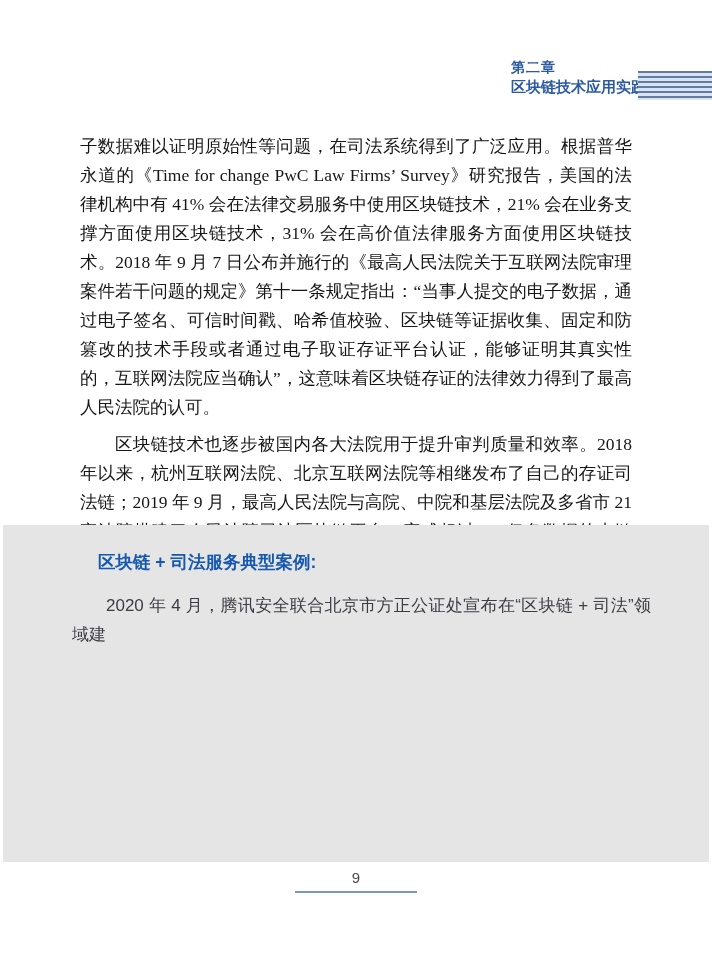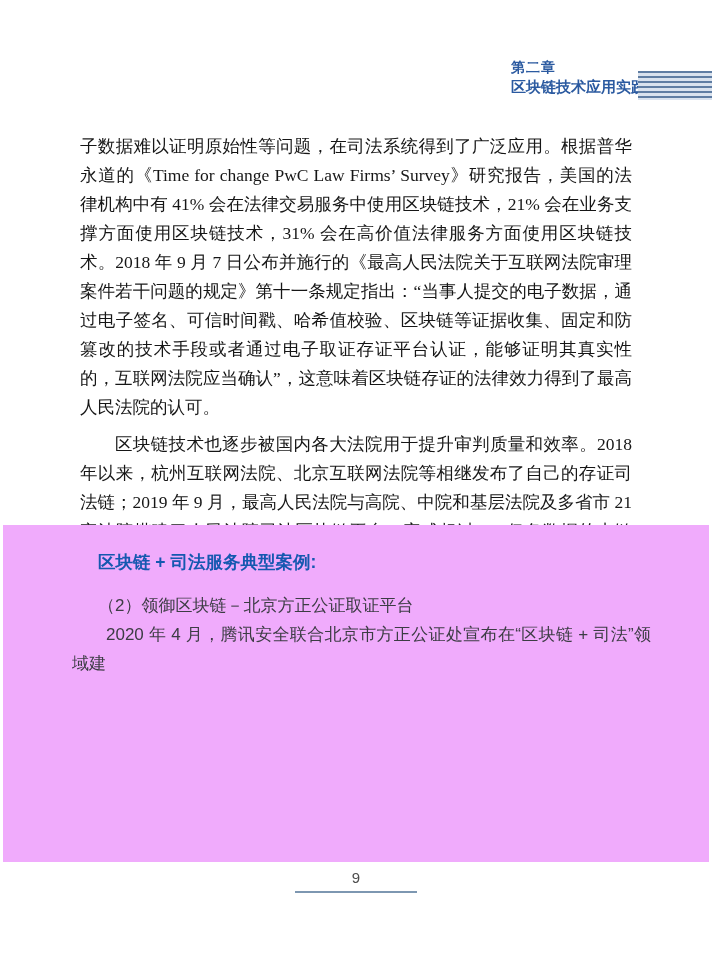--- a/index.html
+++ b/index.html
@@ -29,21 +29,21 @@
     position:absolute; left:72px; top:124px; width:568px;
     font-size:17.5px; line-height:29px; color:#161616;
     text-align:justify;
   }
   .content p { margin:8px; }
   .para-indent { text-indent:2em; }
 
   
   .case-box {
     position:absolute; left:3px; top:525px; width:706px; height:337px;
-    background:#f0abfc; box-sizing:border-box;
+    background:#e5e5e5; box-sizing:border-box;
     padding:26px 58px 0 69px; overflow:hidden;
     font-family:"Liberation Sans", sans-serif;
     color:#3c3c44; font-size:17px; line-height:29px;
     text-align:justify;
   }
   .box-heading {
     font-weight:bold; color:#1558b0; font-size:17.5px;
     line-height:22px; margin:0 0 18px 26px;
   }
   .box-sub { margin:0 0 0 26px; line-height:29px; }
@@ -73,20 +73,19 @@
 
   <div class="content">
     <p class="para-plain">子数据难以证明原始性等问题，在司法系统得到了广泛应用。根据普华永道的《Time for change PwC Law Firms’ Survey》研究报告，美国的法律机构中有 41% 会在法律交易服务中使用区块链技术，21% 会在业务支撑方面使用区块链技术，31% 会在高价值法律服务方面使用区块链技术。2018 年 9 月 7 日公布并施行的《最高人民法院关于互联网法院审理案件若干问题的规定》第十一条规定指出：“当事人提交的电子数据，通过电子签名、可信时间戳、哈希值校验、区块链等证据收集、固定和防篡改的技术手段或者通过电子取证存证平台认证，能够证明其真实性的，互联网法院应当确认”，这意味着区块链存证的法律效力得到了最高人民法院的认可。</p>
     <p class="para-indent">区块链技术也逐步被国内各大法院用于提升审判质量和效率。2018 年以来，杭州互联网法院、北京互联网法院等相继发布了自己的存证司法链；2019 年 9 月，最高人民法院与高院、中院和基层法院及多省市 21 家法院搭建了人民法院司法区块链平台，完成超过 1.8 亿条数据的上链操作。此外，最高人民法院还制定了《司法区块链技术要求》、《司法区块链管理规范》等文件，规范了法院数据存储上链的标准。</p>
   </div>
 
   <div class="case-box">
     <div class="box-heading">区块链 + 司法服务典型案例:</div>
 
 
-    <div class="box-sub">（2）领御区块链－北京方正公证取证平台</div>
     <p class="box-para">2020 年 4 月，腾讯安全联合北京市方正公证处宣布在“区块链 + 司法”领域建</p>
   </div>
 
   <div class="page-number">9</div>
   <div class="footer-rule"></div>
 
 </div>
 
 </body></html>

